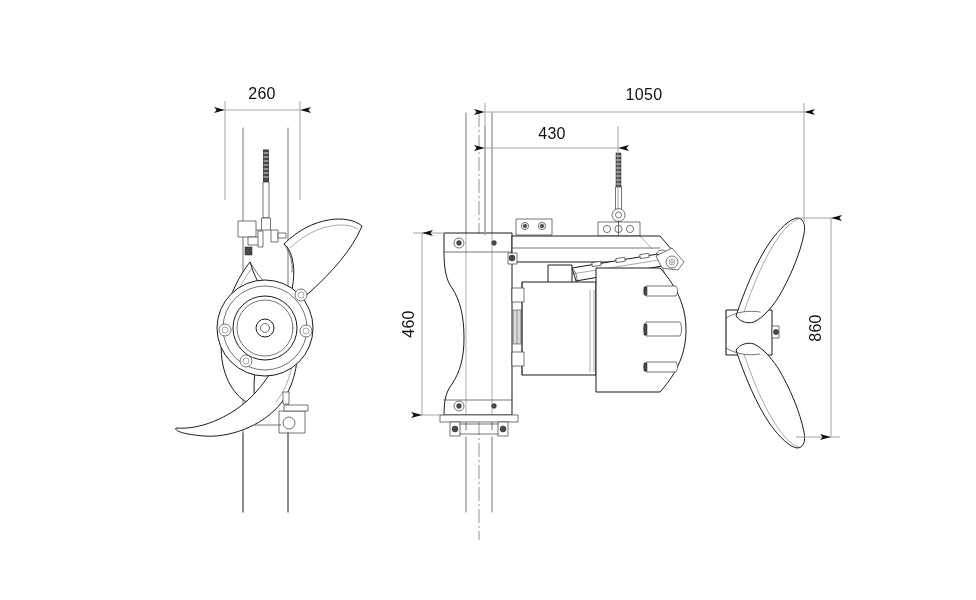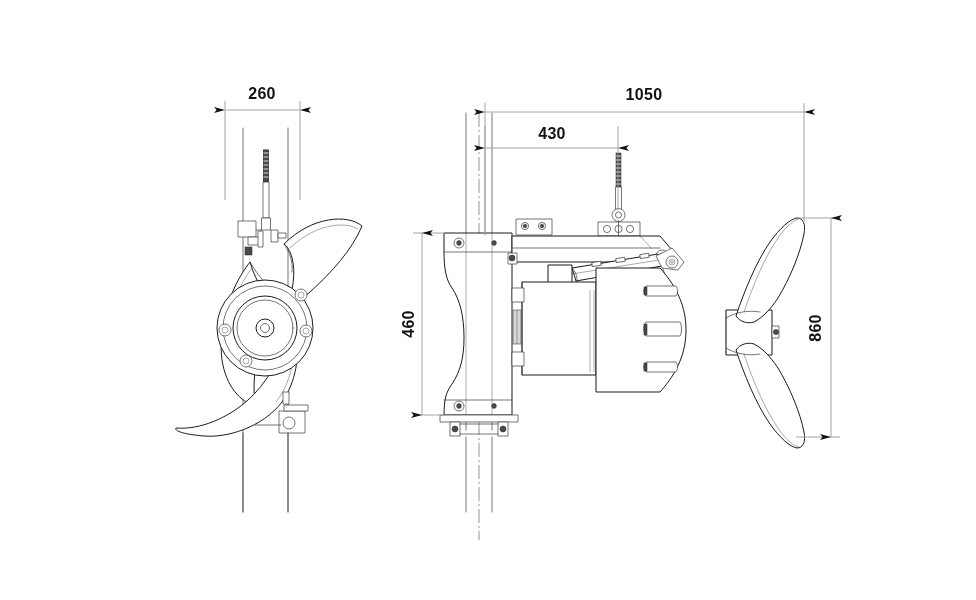--- a/index.html
+++ b/index.html
@@ -2,21 +2,20 @@
 <html><head>
 <meta charset="utf-8">
 <style>
   html,body{margin:0;padding:0;background:#ffffff;}
   #stage{
     position:relative;
     width:976px;height:600px;
     background:#ffffff;
     font-family:"Liberation Sans", sans-serif;
     overflow:hidden;
-    font-weight:bold;
   }
   #stage svg{display:block;width:976px;height:600px;}
   .obj-thin   {fill:none;stroke:#3a3a3a;stroke-width:0.7;stroke-linejoin:round;stroke-linecap:round;}
   .obj-hair   {fill:none;stroke:#555;stroke-width:0.5;}
   .objf       {fill:#ffffff;stroke:#1b1b1b;stroke-width:1;stroke-linejoin:round;}
   .objf-thin  {fill:#ffffff;stroke:#3a3a3a;stroke-width:0.7;stroke-linejoin:round;}
   .hatchdark  {fill:#4a4a4a;stroke:#222;stroke-width:0.5;}
   .midgray    {fill:#d8d8d8;stroke:#444;stroke-width:0.6;}
 
   .dimline    {fill:none;stroke:#9a9a9a;stroke-width:0.9;}

